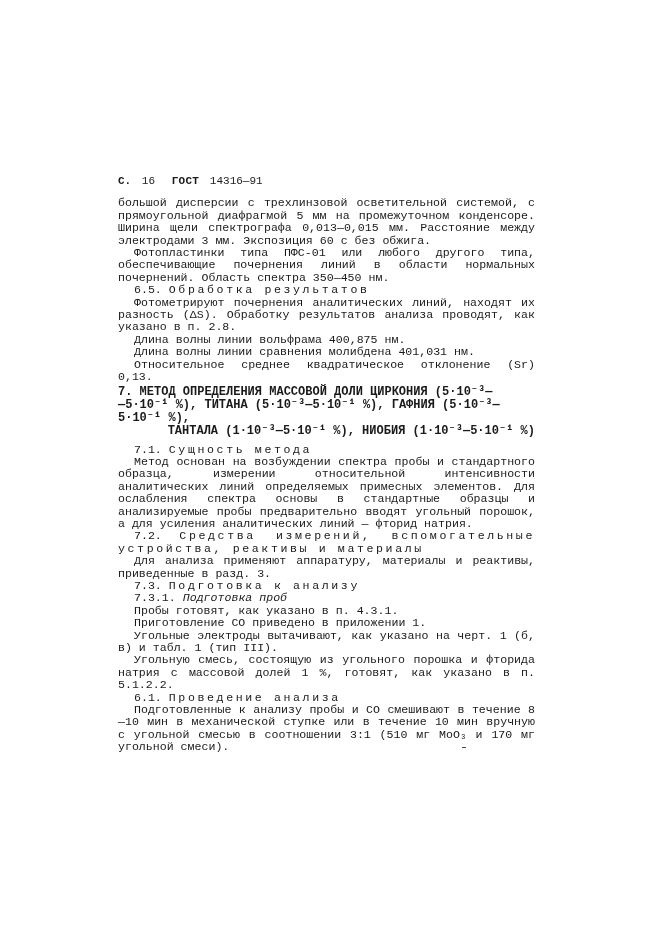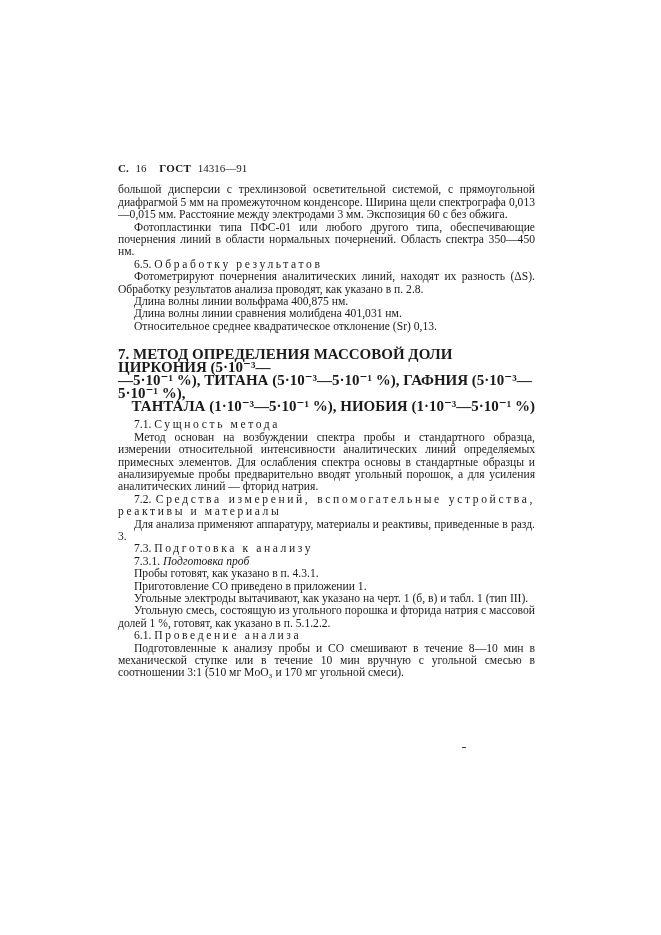--- a/index.html
+++ b/index.html
@@ -1,46 +1,46 @@
 <!DOCTYPE html>
 <html><head>
 <meta charset="utf-8">
 <style>
   html, body { margin: 0; padding: 0; background: #ffffff; }
   body { width: 661px; height: 935px; position: relative; overflow: hidden;
          font-family: "Liberation Serif", "DejaVu Serif", serif; color: #1a1a1a; }
-  .page { position: absolute; left: 118px; top: 162px; width: 417px; font-size: 11.6px; line-height: 12.4px; }
+  .page { position: absolute; left: 118px; top: 175px; width: 417px; font-size: 11.6px; line-height: 12.4px; font-family: Liberation Mono, monospace; }
   .hdr { font-size: 11px; margin-bottom: 10px; }
   .hdr .c { font-weight: bold; }
   .hdr .gost { font-weight: bold; margin-left: 10px; letter-spacing: 0.3px; }
   .hdr .num { margin-left: 4px; }
   p { margin: 0; text-align: justify; }
   .ind { text-indent: 16px; }
   .sp { letter-spacing: 2.6px; }
   .it { font-style: italic; }
-  .sec7 { margin: 15px 0 6px 0; font-weight: bold; font-size: 15px; line-height: 13px; }
+  .sec7 { margin: 2px 0 6px 0; font-weight: bold; font-size: 12px; line-height: 13px; }
   .sec7 .c2 { text-align: right; display: block; }
   .tail { position: absolute; left: 462px; top: 747px; width: 4px; height: 1px; background: #444; }
 </style>
 </head>
 <body>
 
 <div class="page">
   <div class="hdr">
     <span class="c">С.</span>
     <span class="num">16</span>
     <span class="gost">ГОСТ</span>
     <span class="num">14316—91</span>
   </div>
 
   <p>большой дисперсии с трехлинзовой осветительной системой, с прямоугольной диафрагмой 5 мм на промежуточном конденсоре. Ширина щели спектрографа 0,013—0,015 мм. Расстояние между электродами 3 мм. Экспозиция 60 с без обжига.</p>
   <p class="ind">Фотопластинки типа ПФС-01 или любого другого типа, обеспечивающие почернения линий в области нормальных почернений. Область спектра 350—450 нм.</p>
   <p class="ind">
     <span>6.5.</span>
-    <span class="sp">Обработку результатов</span>
+    <span class="sp">Обработка результатов</span>
   </p>
   <p class="ind">Фотометрируют почернения аналитических линий, находят их разность (ΔS). Обработку результатов анализа проводят, как указано в п. 2.8.</p>
   <p class="ind">Длина волны линии вольфрама 400,875 нм.</p>
   <p class="ind">Длина волны линии сравнения молибдена 401,031 нм.</p>
   <p class="ind">Относительное среднее квадратическое отклонение (Sr) 0,13.</p>
 
   <div class="sec7">
     <span style="display:block;">7. МЕТОД ОПРЕДЕЛЕНИЯ МАССОВОЙ ДОЛИ ЦИРКОНИЯ (5·10⁻³—</span>
     <span style="display:block;">—5·10⁻¹ %), ТИТАНА (5·10⁻³—5·10⁻¹ %), ГАФНИЯ (5·10⁻³—5·10⁻¹ %),</span>
     <span class="c2">ТАНТАЛА (1·10⁻³—5·10⁻¹ %), НИОБИЯ (1·10⁻³—5·10⁻¹ %)</span>

